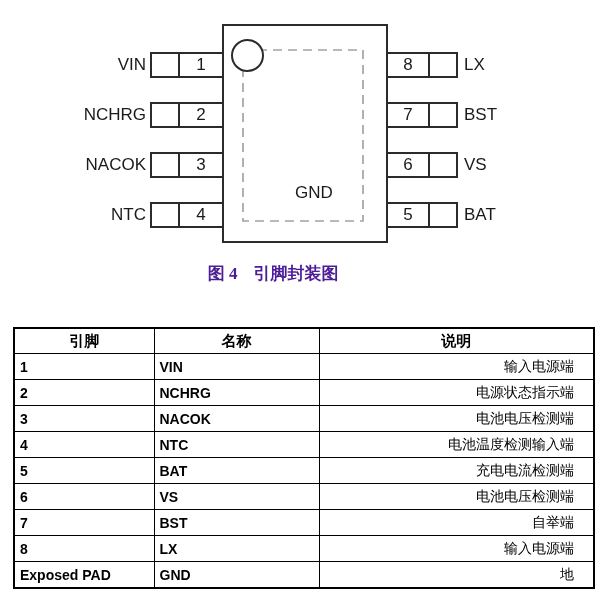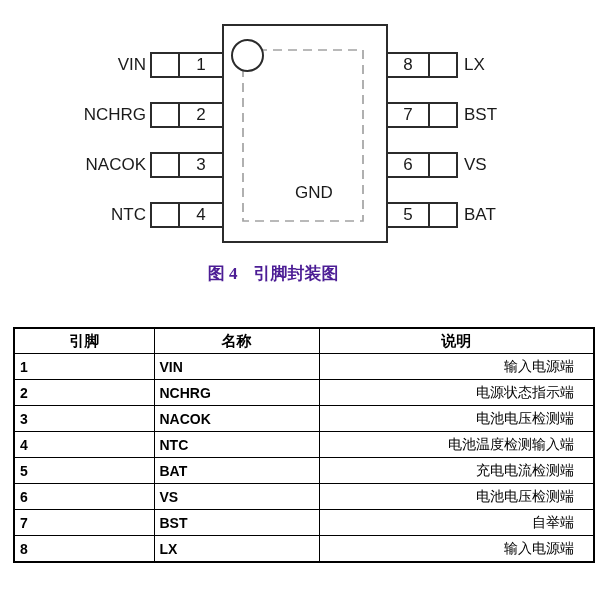--- a/index.html
+++ b/index.html
@@ -165,16 +165,21 @@
       <tr>
         <td class="c-pin">7</td>
         <td class="c-name">BST</td>
         <td class="c-desc">自举端</td>
       </tr>
       <tr>
         <td class="c-pin">8</td>
         <td class="c-name">LX</td>
         <td class="c-desc">输入电源端</td>
       </tr>
+      <tr>
+        <td class="c-pin">Exposed PAD</td>
+        <td class="c-name">GND</td>
+        <td class="c-desc">地</td>
+      </tr>
     </tbody>
   </table>
 
 </div>
 
 </body></html>

